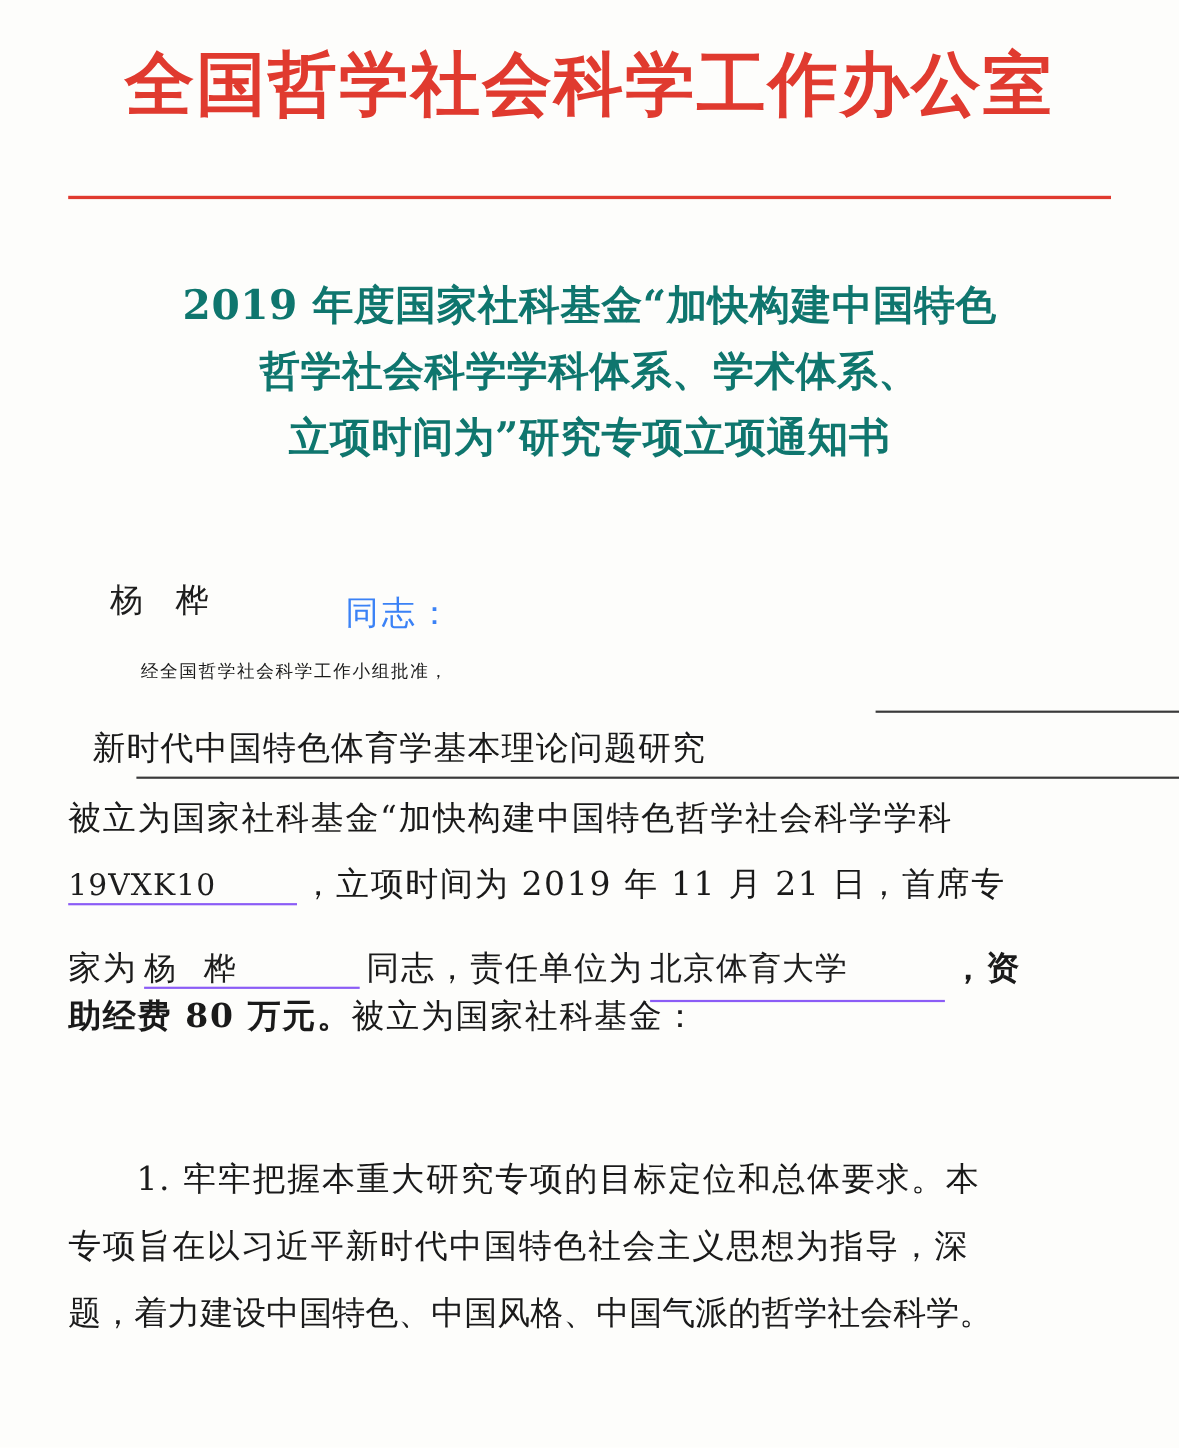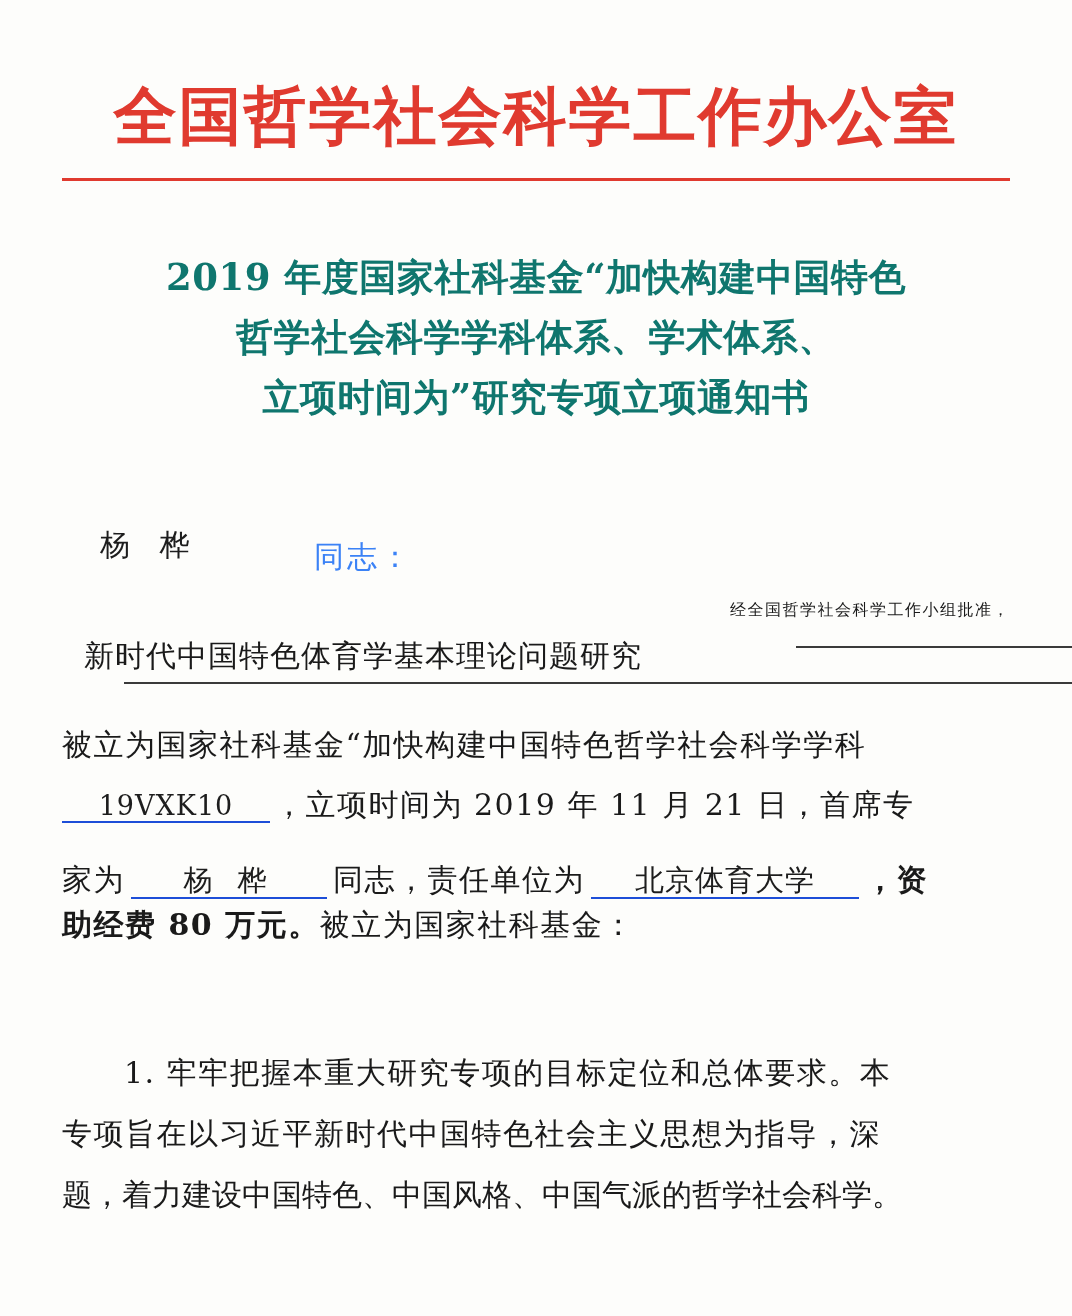--- a/index.html
+++ b/index.html
@@ -30,21 +30,20 @@
     text-align: center;
   }
   .letterhead-title {
     font-family: "DejaVu Serif", "Liberation Serif", serif;
     font-weight: bold;
     font-size: 63px;
     letter-spacing: 2px;
     color: #e03a2f;
     line-height: 1.15;
     white-space: nowrap;
-    margin-top: 40px;
   }
   .letterhead-rule {
     position: absolute;
     top: 178px;
     left: 62px;
     width: 948px;
     height: 3px;
     background: #e03a2f;
   }
 
@@ -107,31 +106,31 @@
   }
   .ln span { display: inline-block; vertical-align: baseline; }
 
   .tracked { letter-spacing: 1.5px; }
   .tracked-wide { letter-spacing: 5px; }
   .bold { font-weight: bold; }
 
   
   .blank {
     display: inline-block;
-    border-bottom: 2px solid #1d4ed8;
-    text-align: center;
+    border-bottom: 2px solid #8b5cf6;
+    text-align: left;
     vertical-align: baseline;
     color: #1d1d1d;
   }
   .blank.handwrite {
     font-family: "DejaVu Serif", "Liberation Serif", serif;
   }
 
-  .row1 { position: absolute; top: 600px; left: 62px; width: 948px; height: 62px; text-align: right; }
-  .row2 { position: absolute; top: 636px; left: 62px; width: 948px; height: 62px; }
+  .row1 { position: absolute; top: 600px; left: 62px; width: 948px; height: 62px; }
+  .row2 { position: absolute; top: 660px; left: 62px; width: 948px; height: 62px; }
 
   .r1-indent { display:inline-block; width: 66px; }
   .line-fill-1 {
     position: absolute;
     left: 734px;
     top: 46px;
     width: 276px;
     border-bottom: 2px solid #3a3a3a;
   }
   .line-fill-2 {
@@ -169,21 +168,21 @@
     margin: 0 6px;
     font-size: 29px;
     letter-spacing: 8px;
     padding-bottom: 2px;
   }
   .blank-unit {
     width: 268px;
     margin: 16px 6px;
     font-size: 29px;
     letter-spacing: 1px;
-    padding-bottom: 2px;
+    padding-bottom: 14px;
   }
 
   .indent2 { display:inline-block; width: 62px; }
 
   
   .para2 {
     position: absolute;
     top: 1058px;
     left: 62px;
     width: 960px;

